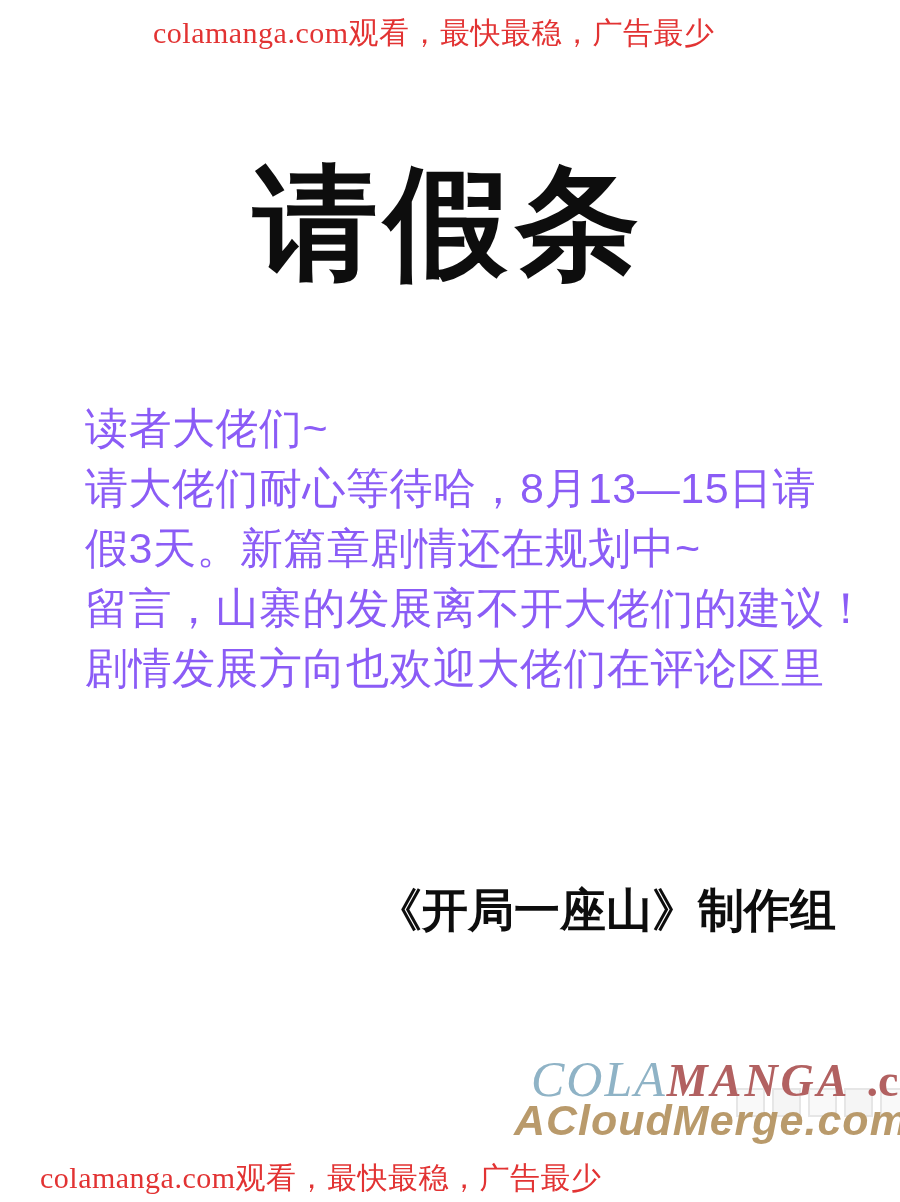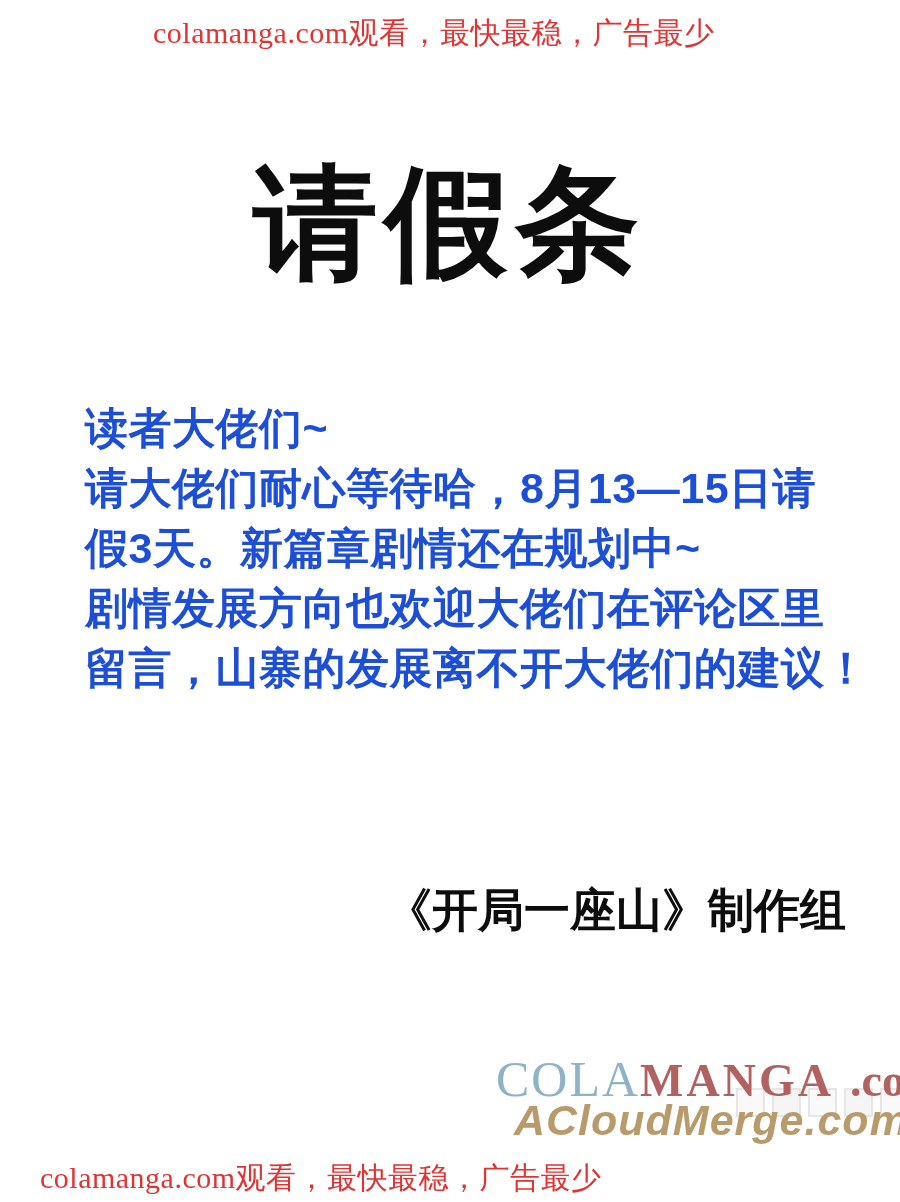--- a/index.html
+++ b/index.html
@@ -35,55 +35,58 @@
     font-weight: 900;
     letter-spacing: 7px;
     color: #0d0d0d;
   }
 
   .notice-body {
     position: absolute;
     left: 85px; top: 398px;
     width: 780px;
     font-size: 43px;
-    font-weight: bold;
+    font-weight: normal;
     line-height: 60px;
     letter-spacing: 0.5px;
-    color: #1d4ed8;
+    color: #8b5cf6;
     white-space: nowrap;
   }
 
   .notice-signature {
     position: absolute;
-    right: 54px; top: 880px;
+    right: 64px; top: 880px;
     font-size: 46px;
     font-weight: bold;
     color: #0d0d0d;
     white-space: nowrap;
   }
 
   
   .wm-line1 {
     position: absolute;
     left: 496px; top: 1050px;
     white-space: nowrap;
     font-family: "Liberation Serif", serif;
     z-index: 2;
   }
   .wm-cola {
+    font-style: italic;
     font-size: 50px;
     letter-spacing: 2px;
     color: #8fb3c6;
+    margin-left: 35px;
   }
   .wm-manga {
     font-weight: bold;
     font-size: 46px;
     letter-spacing: 3px;
     color: #b26161;
     text-shadow: 0 0 1px #fff;
+    font-style: italic;
   }
   .wm-dotcom {
     font-weight: bold;
     font-size: 46px;
     margin-left: 16px;
     color: #b26161;
   }
   .wm-line2 {
     position: absolute;
     left: 514px; top: 1096px;
@@ -118,22 +121,22 @@
 <div class="page">
 
   <div class="site-banner top">colamanga.com观看，最快最稳，广告最少</div>
 
   <h1 class="notice-title">请假条</h1>
 
   <div class="notice-body">
     <div>读者大佬们~</div>
     <div>请大佬们耐心等待哈，8月13—15日请</div>
     <div>假3天。新篇章剧情还在规划中~</div>
+    <div>留言，山寨的发展离不开大佬们的建议！</div>
     <div>剧情发展方向也欢迎大佬们在评论区里</div>
-    <div>留言，山寨的发展离不开大佬们的建议！</div>
   </div>
 
   <div class="notice-signature">《开局一座山》制作组</div>
 
   <div class="pixel-badge">
     <i></i>
       <i></i>
       <i></i>
       <i></i>
       <i></i>

